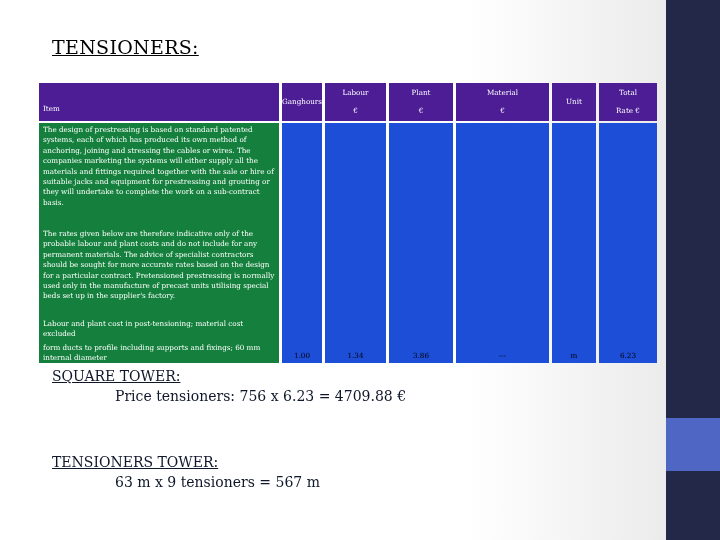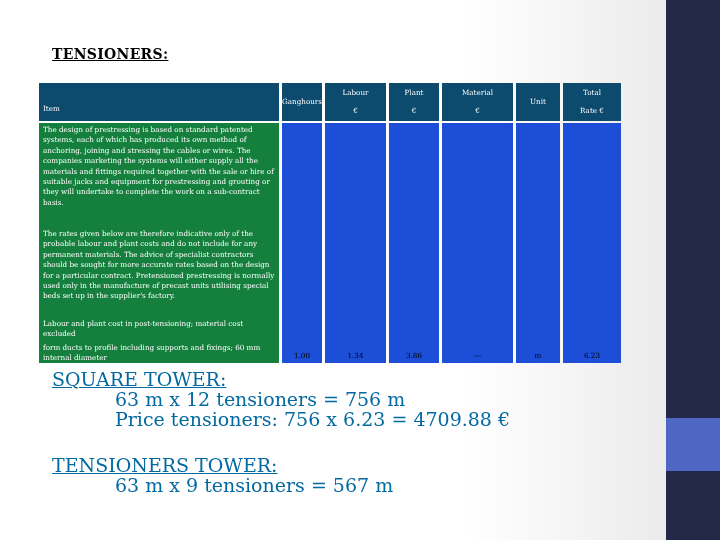--- a/index.html
+++ b/index.html
@@ -6,39 +6,39 @@
   body {
     width:720px; height:540px; overflow:hidden; position:relative;
     background: linear-gradient(90deg, #ffffff 0%, #fbfbfb 60%, #ececec 100%);
     font-family: "DejaVu Serif", serif;
   }
   .slide { position:absolute; left:0; top:0; width:666px; height:540px;
     background: linear-gradient(90deg, #ffffff 0%, #ffffff 70%, #ebebeb 100%); }
   .sidebar { position:absolute; left:666px; top:0; width:54px; height:540px; background:#232849; }
   .sidebar-accent { position:absolute; left:666px; top:418px; width:54px; height:53px; background:#5066c4; }
 
-  .title { position:absolute; left:52px; top:46px; font-family:"DejaVu Serif", serif;
-    font-weight:bold; font-size:14px; text-decoration:underline; color:#000; letter-spacing:0.3px; }
+  .title { position:absolute; left:52px; top:36px; font-family:"DejaVu Serif", serif;
+    font-weight:normal; font-size:19px; text-decoration:underline; color:#000; letter-spacing:0.3px; }
 
   table.rates { position:absolute; left:36px; top:81px; border-collapse:separate; border-spacing:3px 2px;
     font-family:"DejaVu Serif", serif; font-size:7.2px; }
-  table.rates th { background:#0c4a6e; color:#fff; font-weight:normal; text-align:center;
+  table.rates th { background:#4c1d95; color:#fff; font-weight:normal; text-align:center;
     height:31px; padding:0; line-height:18px; vertical-align:middle; }
   table.rates th.item-h { text-align:left; padding-left:4px; vertical-align:bottom; padding-bottom:7px; line-height:10px; }
   table.rates td { padding:0; }
   td.item-cell { background:#15803d; color:#fff; width:240px; vertical-align:top;
     padding:2px 4px 0 4px !important; box-sizing:border-box; line-height:10.4px; }
   td.num-cell { background:#1d4ed8; color:#000; text-align:center; vertical-align:bottom; padding-bottom:3px !important; }
   .para { margin:0; }
   .p1 { height:104px; }
   .p2 { height:90px; }
   .p3 { height:24px; }
   .p4 { height:20px; }
 
-  .calc { position:absolute; left:52px; font-family:"DejaVu Serif", serif; font-size:19px; color:#0369a1; }
+  .calc { position:absolute; left:52px; font-family:"DejaVu Serif", serif; font-size:14px; color:#0f172a; }
   .calc .heading { text-decoration:underline; display:block; height:20px; }
   .calc .line { display:block; padding-left:63px; height:20px; }
   .calc .bold { font-weight:normal; }
 </style>
 </head>
 <body>
 
 <div class="slide"></div>
 <div class="sidebar"></div>
 <div class="sidebar-accent"></div>
@@ -47,25 +47,25 @@
 
 <table class="rates">
   <thead>
     <tr>
       <th class="item-h" style="width:236px">Item</th>
       <th style="width:32px">Ganghours</th>
       <th style="width:61px">
         <span>Labour</span><br>
         <span>€</span>
       </th>
-      <th style="width:50px">
+      <th style="width:64px">
         <span>Plant</span><br>
         <span>€</span>
       </th>
-      <th style="width:71px">
+      <th style="width:93px">
         <span>Material</span><br>
         <span>€</span>
       </th>
       <th style="width:44px">Unit</th>
       <th style="width:58px">
         <span>Total</span><br>
         <span>Rate €</span>
       </th>
     </tr>
   </thead>
@@ -82,20 +82,19 @@
       <td class="num-cell">3.86</td>
       <td class="num-cell">---</td>
       <td class="num-cell">m</td>
       <td class="num-cell">6.23</td>
     </tr>
   </tbody>
 </table>
 
 <div class="calc" style="top:368px">
   <span class="heading">SQUARE TOWER:</span>
-  <span class="line">63 m x 12 tensioners = 756 m</span>
   <span class="line"><span class="bold">Price tensioners: </span><span>756 x 6.23 = </span><span class="bold">4709.88 €</span></span>
 </div>
 
 <div class="calc" style="top:454px">
   <span class="heading">TENSIONERS TOWER:</span>
   <span class="line">63 m x 9 tensioners = 567 m</span>
 </div>
 
 </body></html>

